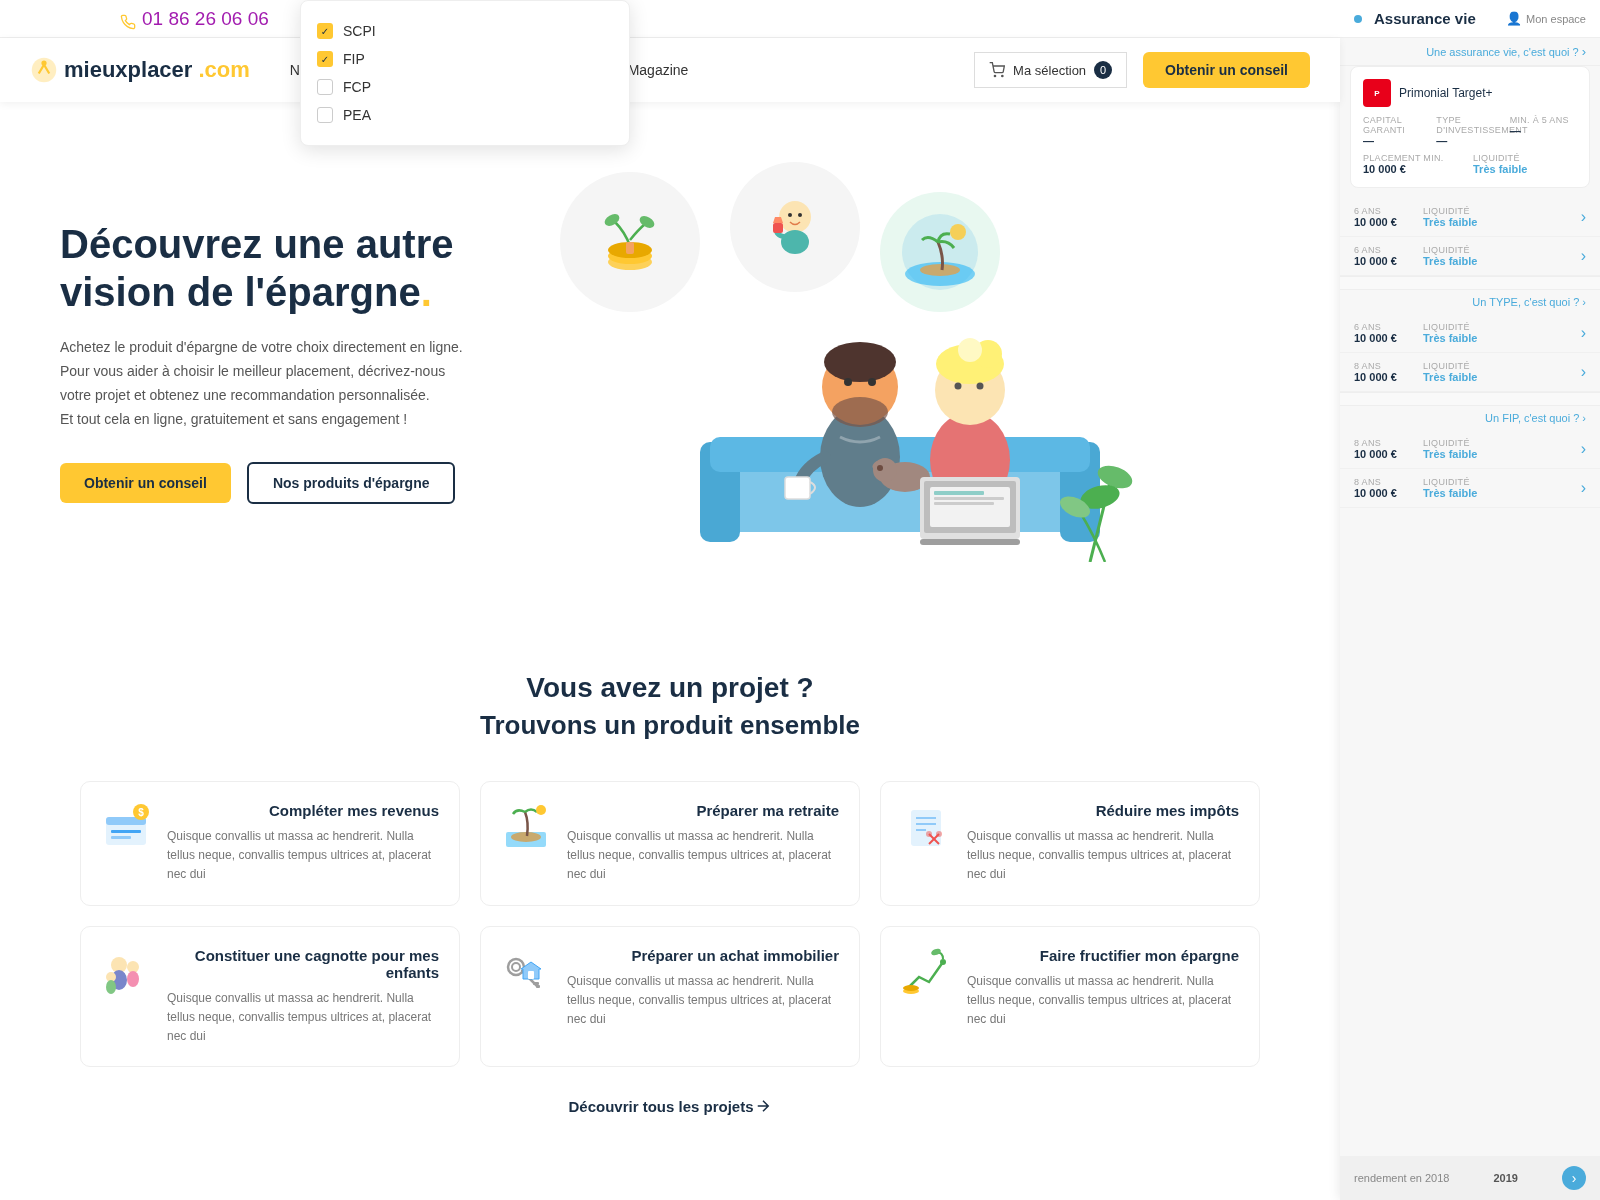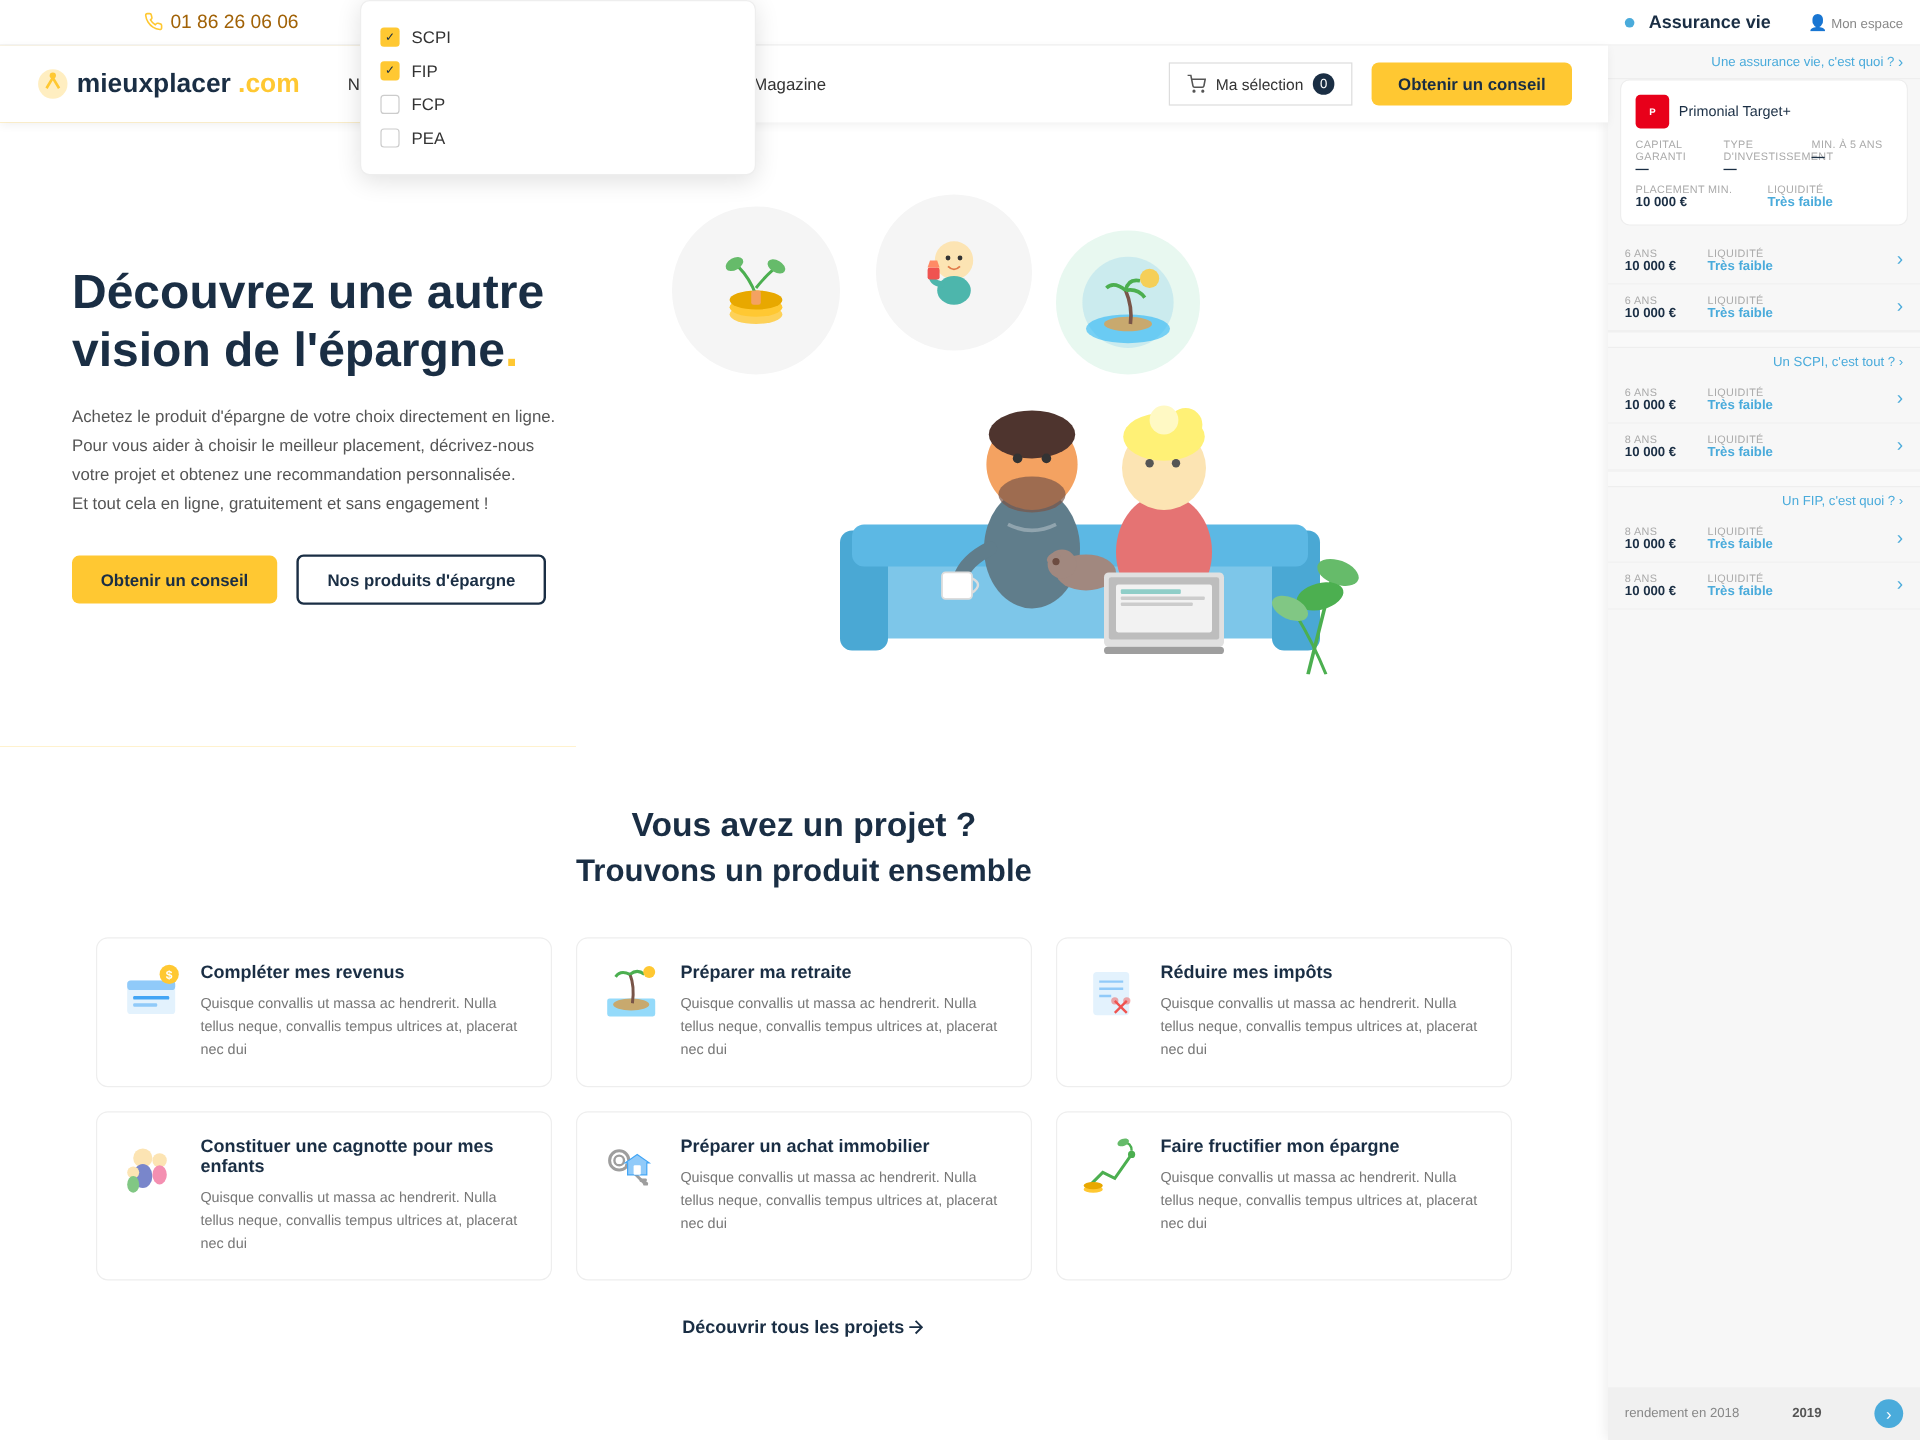--- a/index.html
+++ b/index.html
@@ -43,24 +43,24 @@
       background: #fff;
       z-index: 20;
       display: flex;
       align-items: center;
       padding: 0 20px;
       border-bottom: 1px solid #eee;
     }
 
     .phone-link {
       display: flex;
-      align-items: flex-start;
+      align-items: flex-end;
       gap: 6px;
-      font-size: 16px;
-      color: #a16207;
+      font-size: 19px;
+      color: #a21caf;
       text-decoration: none;
       margin-left: 100px;
     }
 
     
     .main-header {
       position: absolute;
       top: 38px; left: 0; right: 260px;
       height: 64px;
       background: #fff;
@@ -257,20 +257,21 @@
       width: 50px;
       height: 50px;
       flex-shrink: 0;
     }
 
     .project-content h3 {
       font-size: 15px;
       font-weight: 700;
       color: #1a2e44;
       margin-bottom: 8px;
+      text-align: right;
     }
 
     .project-content p {
       font-size: 12px;
       color: #777;
       line-height: 1.6;
     }
 
     .discover-link {
       text-align: center;
@@ -521,21 +522,21 @@
         <div class="meta-value" style="color:#4AABDB;">Très faible</div>
       </div>
     </div>
     <span class="arrow-right">›</span>
   </div>
 
   <div class="rp-section-divider">
     <span style="font-size:11px;color:#888;"></span>
   </div>
   <div class="rp-learn-more">
-    <span>Un SCPI, c'est tout ?</span>
+    <span>Un TYPE, c'est quoi ?</span>
     <span>›</span>
   </div>
 
   <div class="list-item-rp">
     <div class="list-meta">
       <div class="list-meta-col">
         <div class="meta-label">6 ANS</div>
         <div class="meta-value">10 000 €</div>
       </div>
       <div class="list-meta-col">

